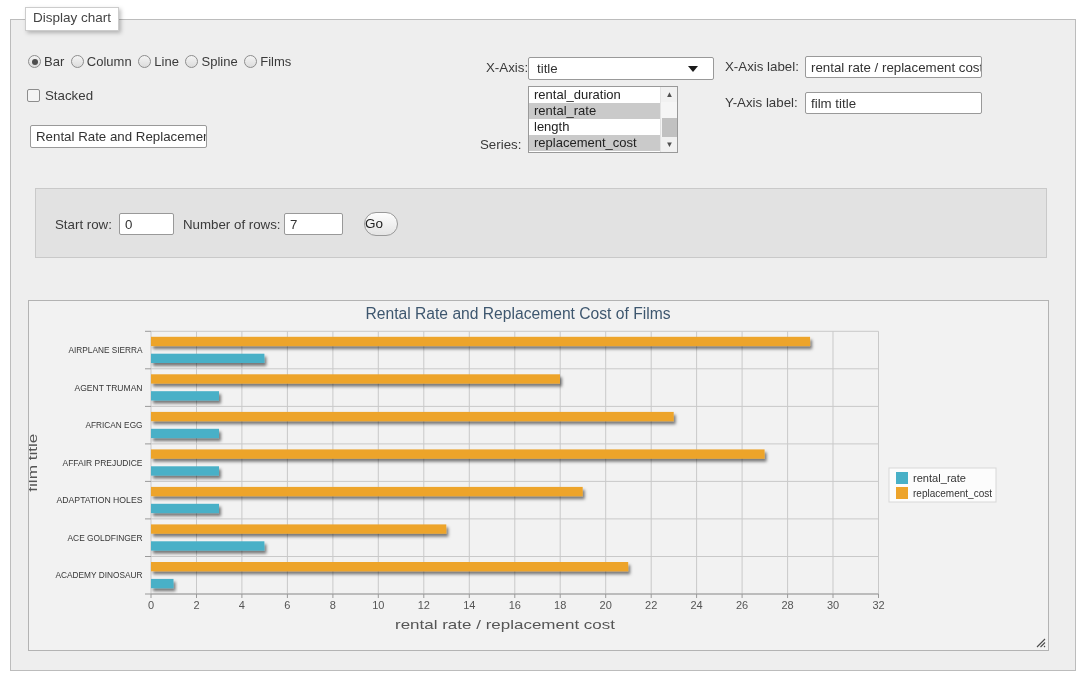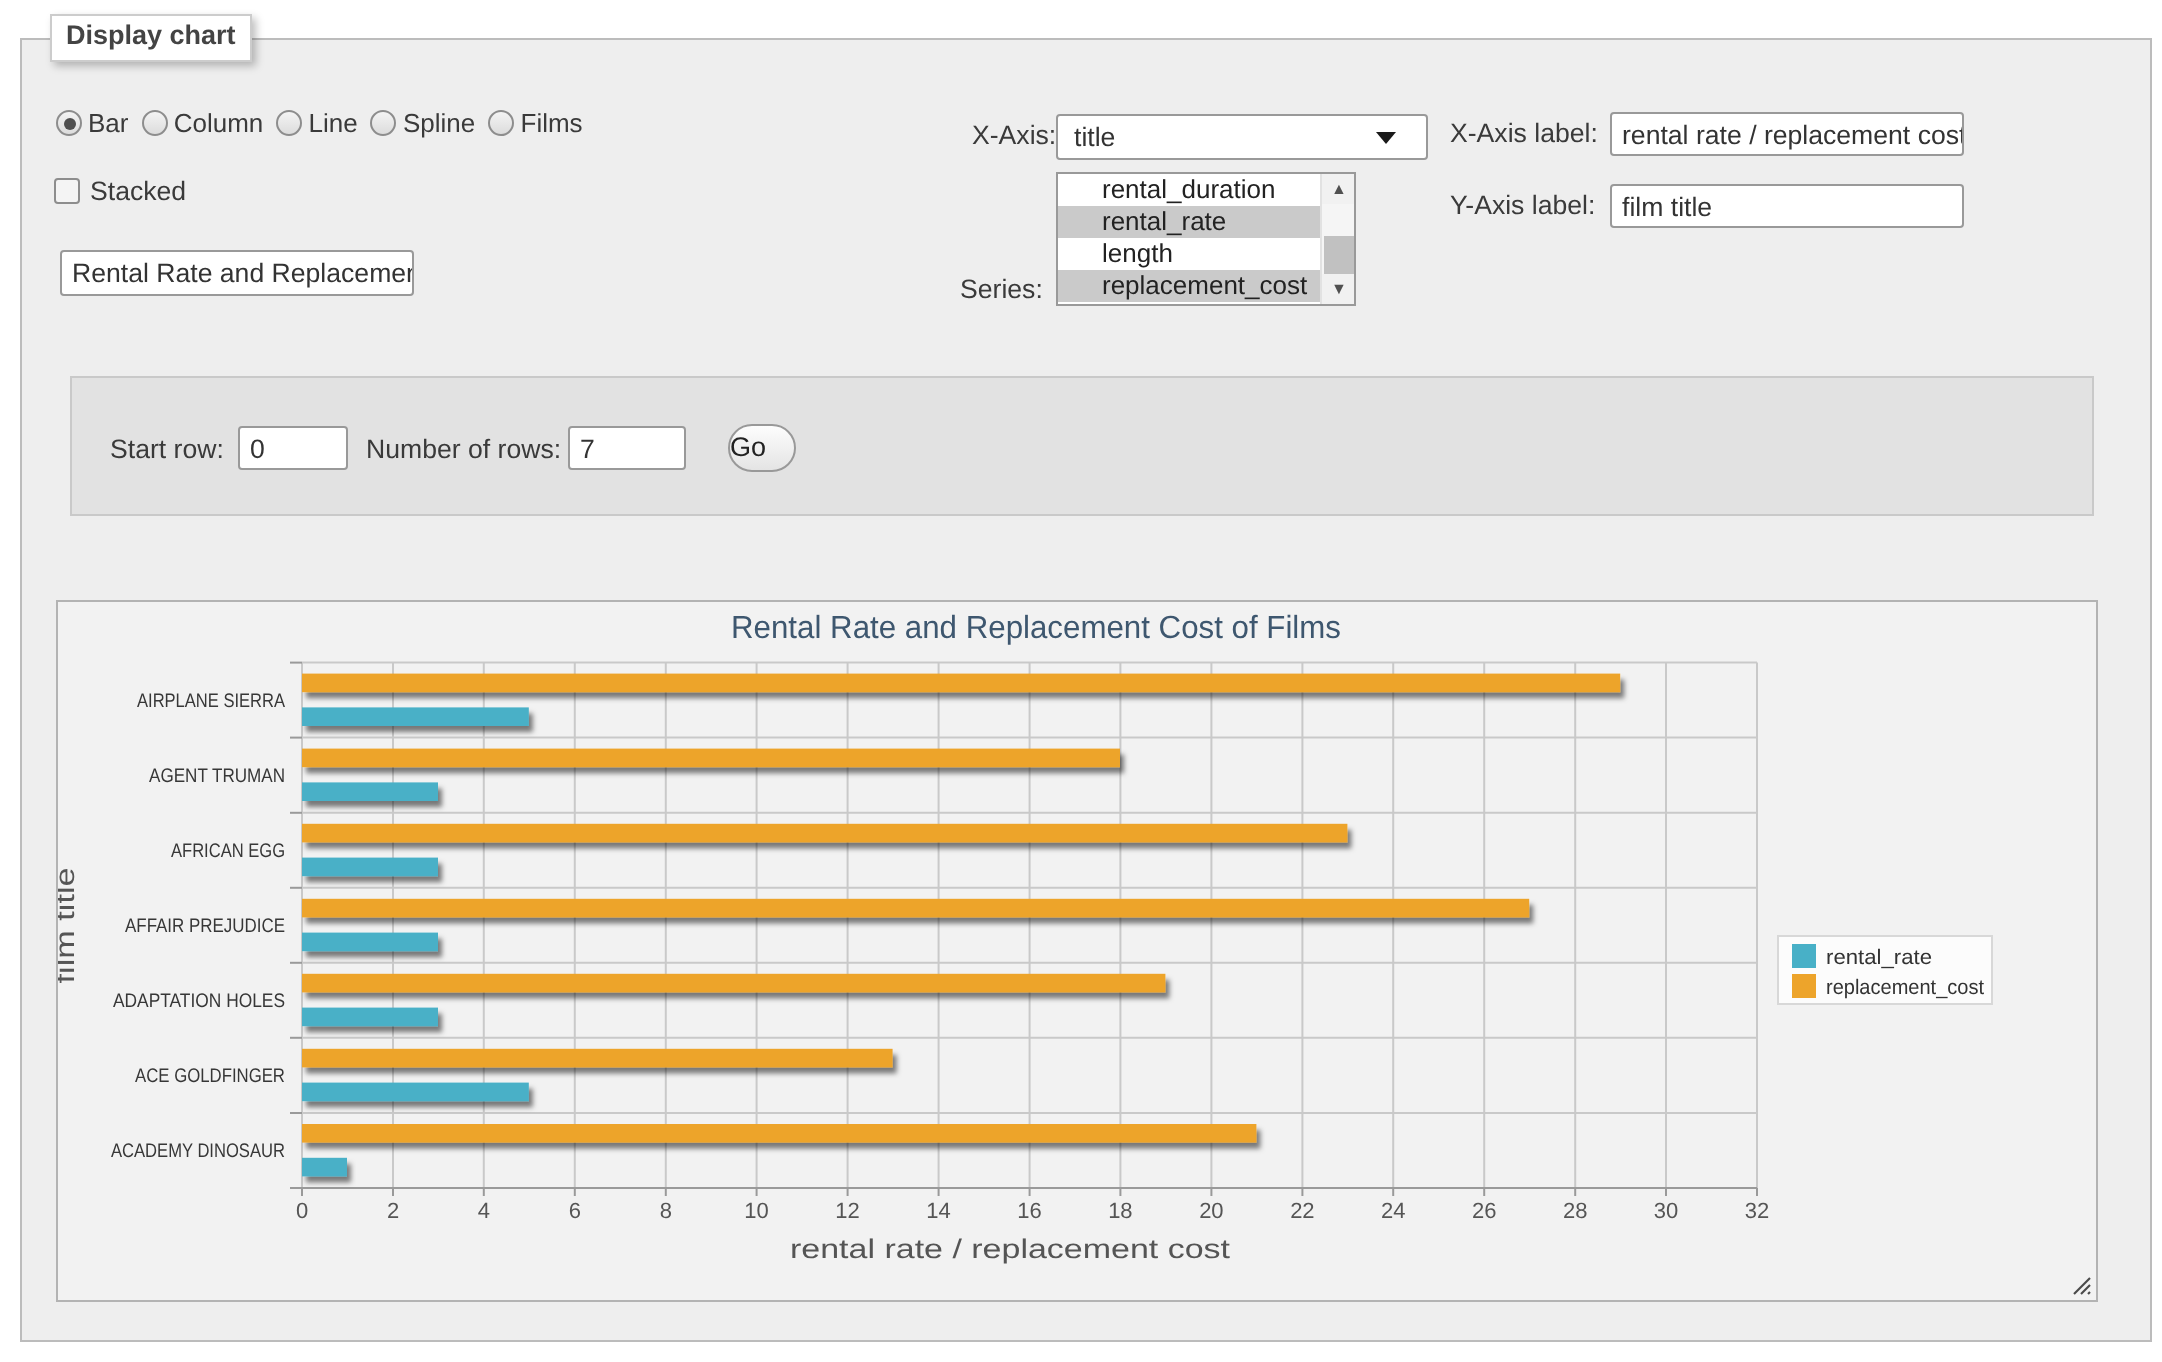--- a/index.html
+++ b/index.html
@@ -1,27 +1,27 @@
 <!DOCTYPE html>
 <html><head><meta charset="utf-8"><style>
 *{margin:0;padding:0;box-sizing:border-box}
 body{width:1081px;height:681px;background:#fff;font-family:"Liberation Sans",sans-serif;position:relative;font-size:13.3px;color:#3a3a3a}
 .abs{position:absolute}
 .fs{left:10px;top:19px;width:1066px;height:652px;background:#eee;border:1px solid #bcbcbc}
-.leg{left:25px;top:7px;background:#fff;border:1px solid #ccc;box-shadow:2px 2px 4px rgba(0,0,0,0.25);padding:2px 7px 5px 7px;font-weight:bold;font-size:13.5px;color:#444}
+.leg{left:25px;top:7px;background:#fff;border:1px solid #ccc;box-shadow:2px 2px 4px rgba(0,0,0,0.25);padding:2px 7px 5px 7px;font-weight:normal;font-size:13.5px;color:#444}
 .radrow{left:28px;top:54px;height:16px;font-size:13px}
 .rad{display:inline-block;width:13px;height:13px;border-radius:50%;border:1px solid #8d8d8d;background:linear-gradient(#f4f4f4,#dcdcdc);vertical-align:-2px;position:relative}
 .rad.on::after{content:"";position:absolute;left:2.5px;top:2.5px;width:6px;height:6px;border-radius:50%;background:#4e4e4e}
 .cb{display:inline-block;width:13px;height:13px;border:1px solid #8d8d8d;border-radius:2px;background:#f4f4f4;vertical-align:-2px}
 .lbl{color:#3a3a3a}
 input.txt{border:1px solid #999;background:#fff;font-family:"Liberation Sans",sans-serif;font-size:13.3px;color:#333;padding:0 0 0 5px;border-radius:2px;height:23px}
 .sel{left:528px;top:57px;width:186px;height:23px;border:1px solid #999;border-radius:2px;background:#fff;line-height:21px;padding-left:8px;color:#333}
 .sel .arr{position:absolute;right:15px;top:8px;width:0;height:0;border-left:5px solid transparent;border-right:5px solid transparent;border-top:6px solid #1a1a1a}
 .mlist{left:528px;top:86px;width:150px;height:67px;border:1px solid #999;background:#fff;overflow:hidden}
-.mi{height:16px;line-height:16px;padding-left:22px;font-size:13px;color:#222;white-space:nowrap}
+.mi{height:16px;line-height:16px;padding-left:5px;font-size:13px;color:#222;white-space:nowrap}
 .mi.on{background:#cacaca}
 .sbar{position:absolute;right:0;top:0;width:17px;height:65px;background:#f5f5f5;border-left:1px solid #e2e2e2}
 .sbtn{position:absolute;left:0;width:17px;height:15px;background:#f1f1f1;color:#505050;text-align:center;font-size:8px;line-height:15px}
 .sthumb{position:absolute;left:1px;top:31px;width:15px;height:20px;background:#c1c1c1}
 .grow{left:35px;top:188px;width:1012px;height:70px;background:#e2e2e2;border:1px solid #c9c9c9}
 .gobtn{left:364px;top:212px;width:34px;height:24px;border:1px solid #999;border-radius:12px;background:linear-gradient(#fdfdfd,#e4e4e4);line-height:22px;font-size:13.5px;color:#222}
 .chart{left:28px;top:300px;width:1021px;height:351px;background:#f2f2f2;border:1px solid #b3b3b3}
 </style></head><body>
 <div class="abs fs"></div>
 <div class="abs leg">Display chart</div>

